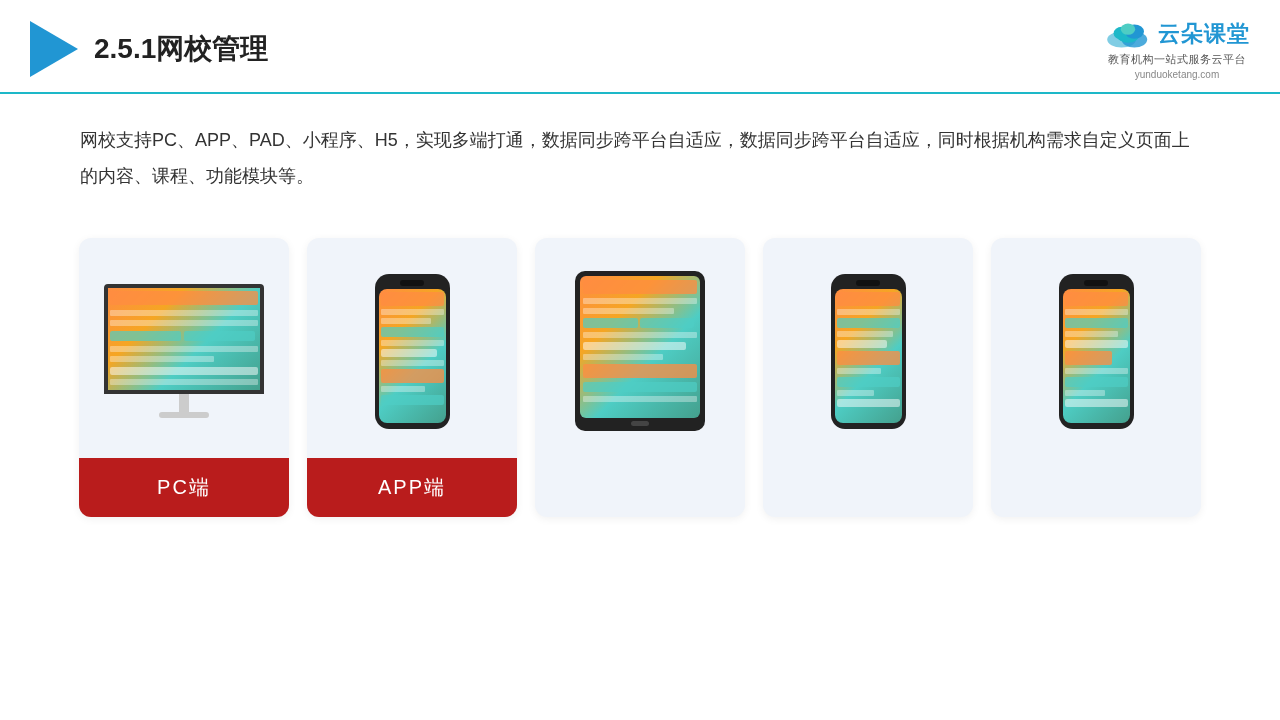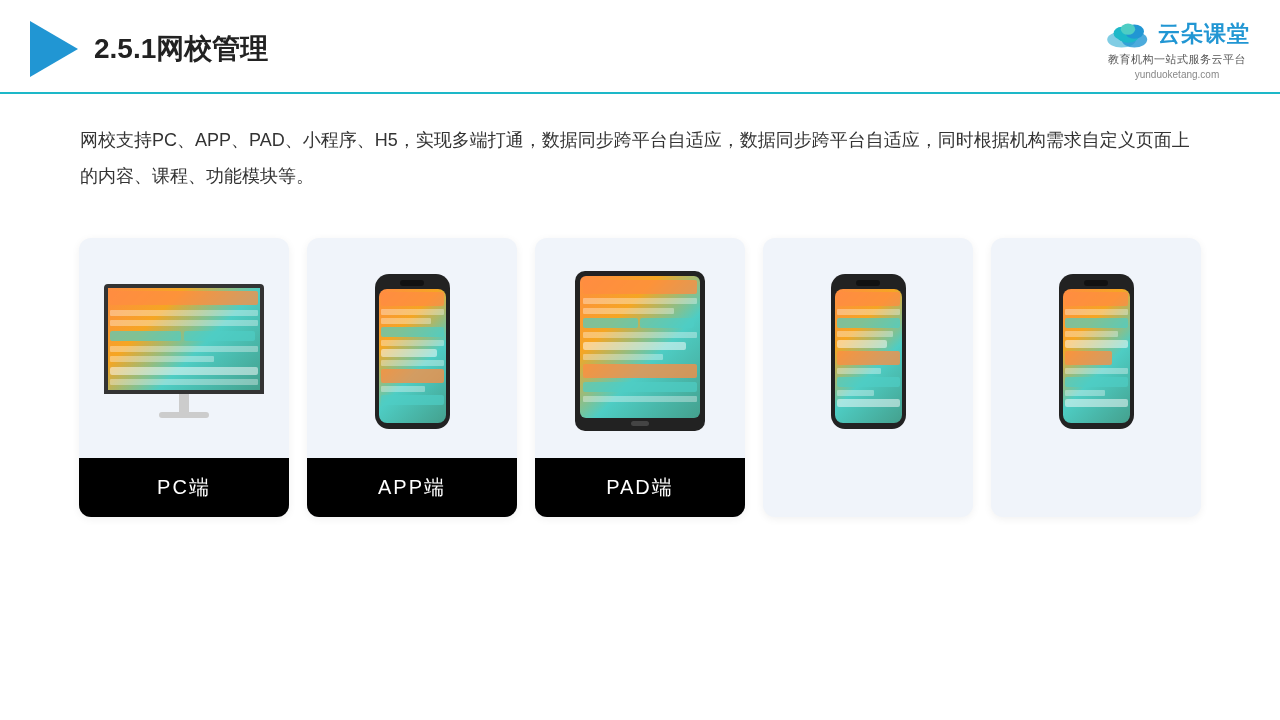--- a/index.html
+++ b/index.html
@@ -198,21 +198,21 @@
     .tablet-home {
       width: 18px;
       height: 5px;
       background: #444;
       border-radius: 3px;
       margin-top: 3px;
     }
 
     .card-label {
       width: 100%;
-      background: #000000;
+      background: #b91c1c;
       color: #fff;
       text-align: center;
       font-size: 20px;
       padding: 16px 0;
       font-weight: 500;
       letter-spacing: 2px;
     }
 
     
     .mini-row {
@@ -327,21 +327,20 @@
           <div class="mini-row" style="width:100%"></div>
           <div class="mini-white" style="width:90%"></div>
           <div class="mini-row" style="width:70%"></div>
           <div class="mini-orange" style="width:100%"></div>
           <div class="mini-teal" style="width:100%"></div>
           <div class="mini-row" style="width:100%"></div>
         </div>
         <div class="tablet-home"></div>
       </div>
     </div>
-    <div class="card-label">PAD端</div>
   </div>
 
   <div class="card">
     <div class="card-image-area">
       <div class="phone-mockup">
         <div class="phone-notch"></div>
         <div class="phone-screen">
           <div class="mini-orange" style="width:100%"></div>
           <div class="mini-row" style="width:100%"></div>
           <div class="mini-teal" style="width:100%"></div>

